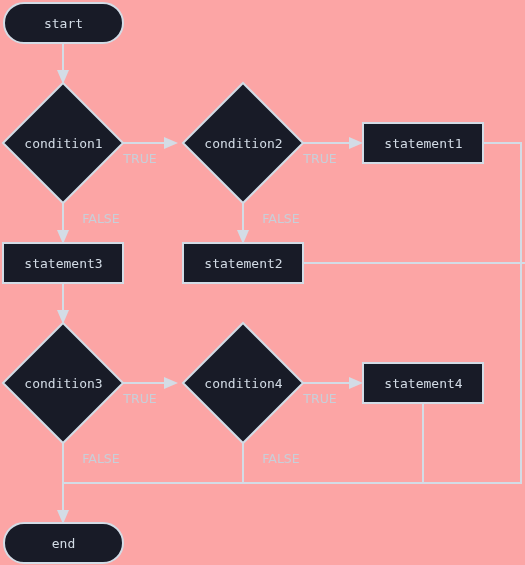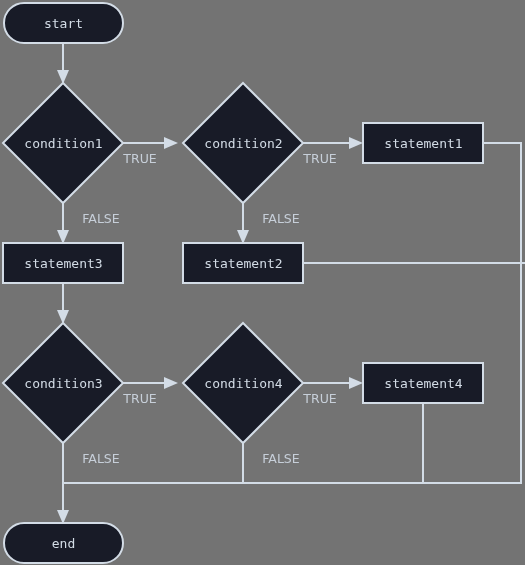--- a/index.html
+++ b/index.html
@@ -11,21 +11,21 @@
   body {
     width: 525px;
     height: 565px;
     overflow: hidden;
     font-family: "DejaVu Sans Mono", "Liberation Mono", monospace;
   }
   #flow-root {
     position: relative;
     width: 525px;
     height: 565px;
-    background: #737373;
+    background: #fca5a5;
   }
   #flow-svg {
     position: absolute;
     top: 0;
     left: 0;
     width: 525px;
     height: 565px;
     display: block;
   }
   .node-shape {

